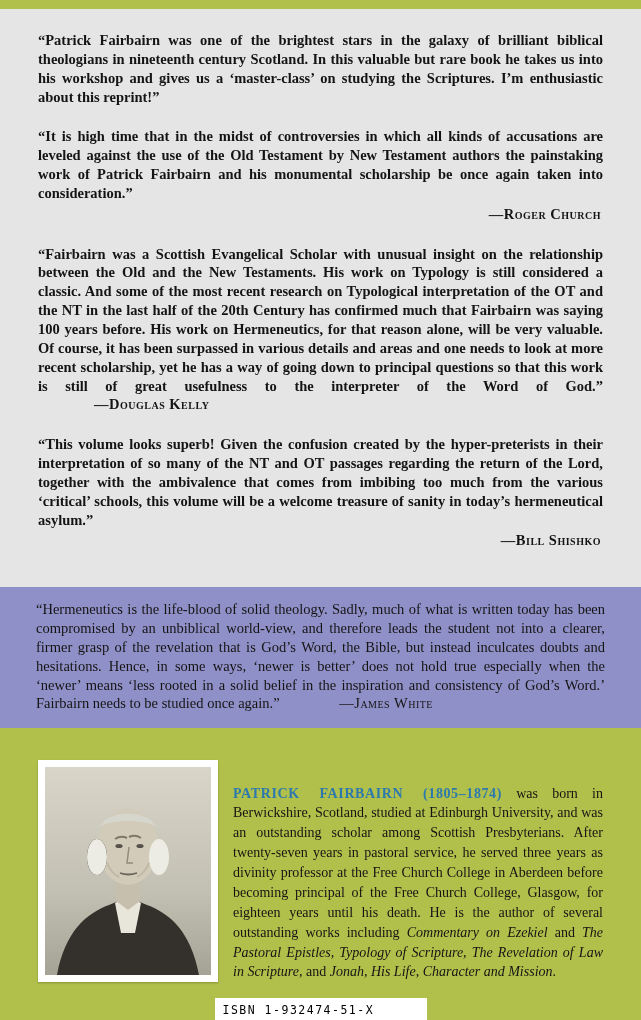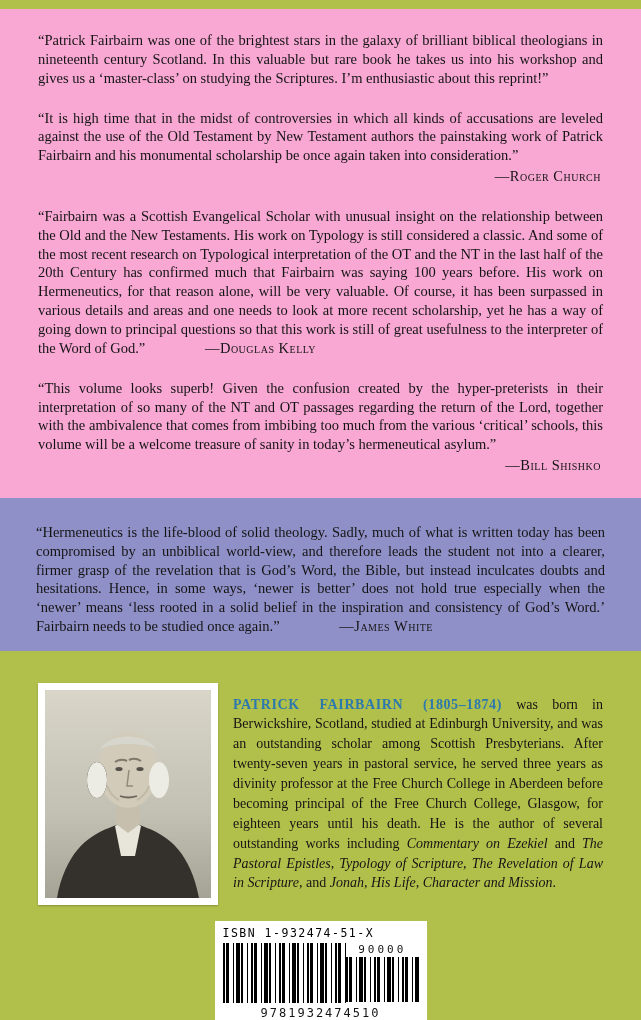--- a/index.html
+++ b/index.html
@@ -1,28 +1,28 @@
 <!DOCTYPE html>
 <html><head>
 <meta charset="utf-8">
 <style>
   html,body { margin:0; padding:0; background:#888; }
   .cover {
     width:641px; height:1020px; margin:0 auto; position:relative;
     background:#b1c04a; box-sizing:border-box; padding-top:9px;
     font-family:"Liberation Serif", serif; color:#141414; overflow:hidden;
   }
-  .top-panel { background:#f9a8d4; padding:22px 38px 2px; }
+  .top-panel { background:#e5e5e5; padding:22px 38px 16px;font-weight:bold; }
   .quote { font-size:14.5px; line-height:1.3; text-align:justify; margin:0 0 21px; }
   .attrib { font-variant:small-caps; letter-spacing:.5px; white-space:nowrap; }
   .attrib-block { display:block; text-align:right; margin-top:2px; margin-right:2px; }
   .attrib-inline { display:inline-block; margin-left:56px; }
-  .purple-band { background:#9090c8; padding:25px 36px 15px; }
+  .purple-band { background:#9090c8; padding:13px 36px 15px; }
   .purple-band .quote { margin:0; }
-  .bio-section { display:flex; gap:15px; padding:32px 38px 0; align-items:center; }
+  .bio-section { display:flex; gap:15px; padding:32px 38px 0; align-items:flex-end; }
   .photo-frame { background:#fff; padding:7px; flex:none; box-shadow:0 1px 2px rgba(0,0,0,.25); }
   .photo-frame svg { display:block; }
   .bio-text { flex:1; font-size:14px; line-height:1.42; text-align:justify; margin:0; }
   .bio-name { color:#2d79ae; font-weight:bold; letter-spacing:.6px; word-spacing:5px; }
   .book-title { font-style:italic; }
   .barcode-box { width:196px; background:#fff; margin:16px auto 0; padding:5px 8px 6px; }
   .isbn-line { font-family:"DejaVu Sans Mono", monospace; font-size:11.5px; text-align:left; letter-spacing:1.5px; color:#000; }
   .bar-row { display:flex; margin-top:3px; }
   .main-col { flex:1.7; }
   .supp-col { flex:1; }

